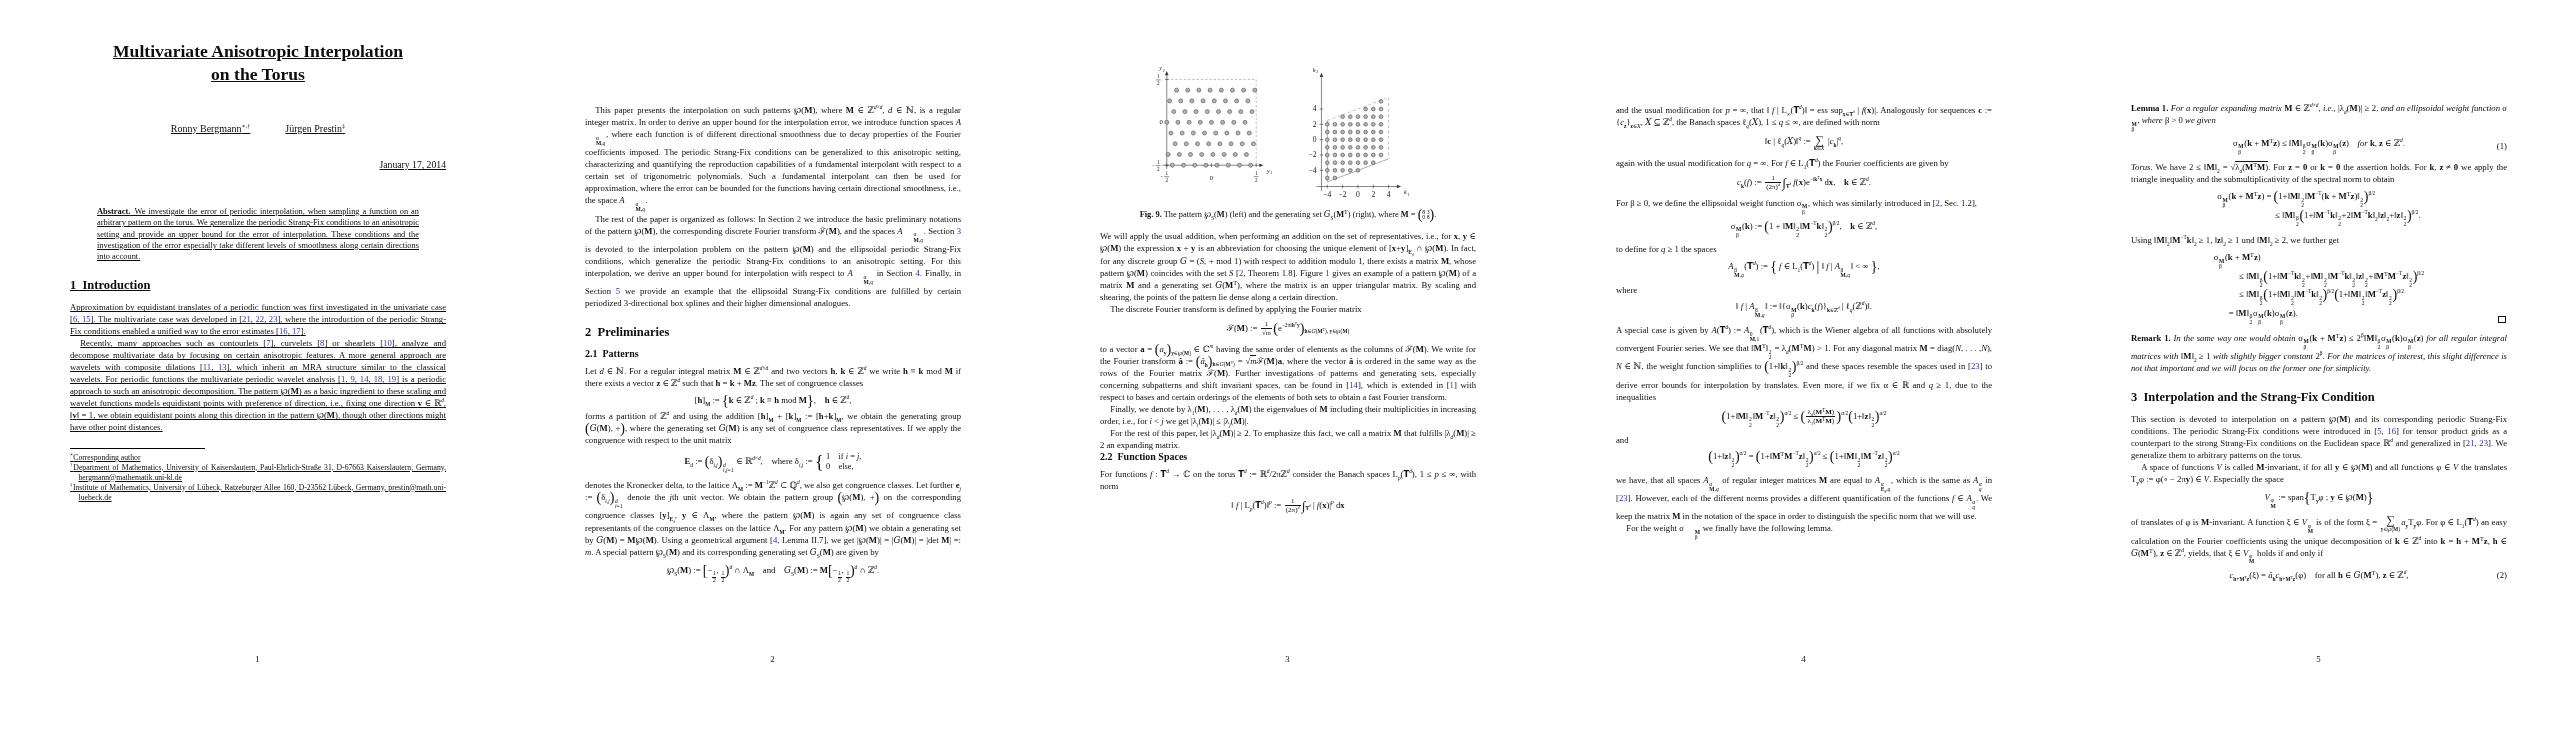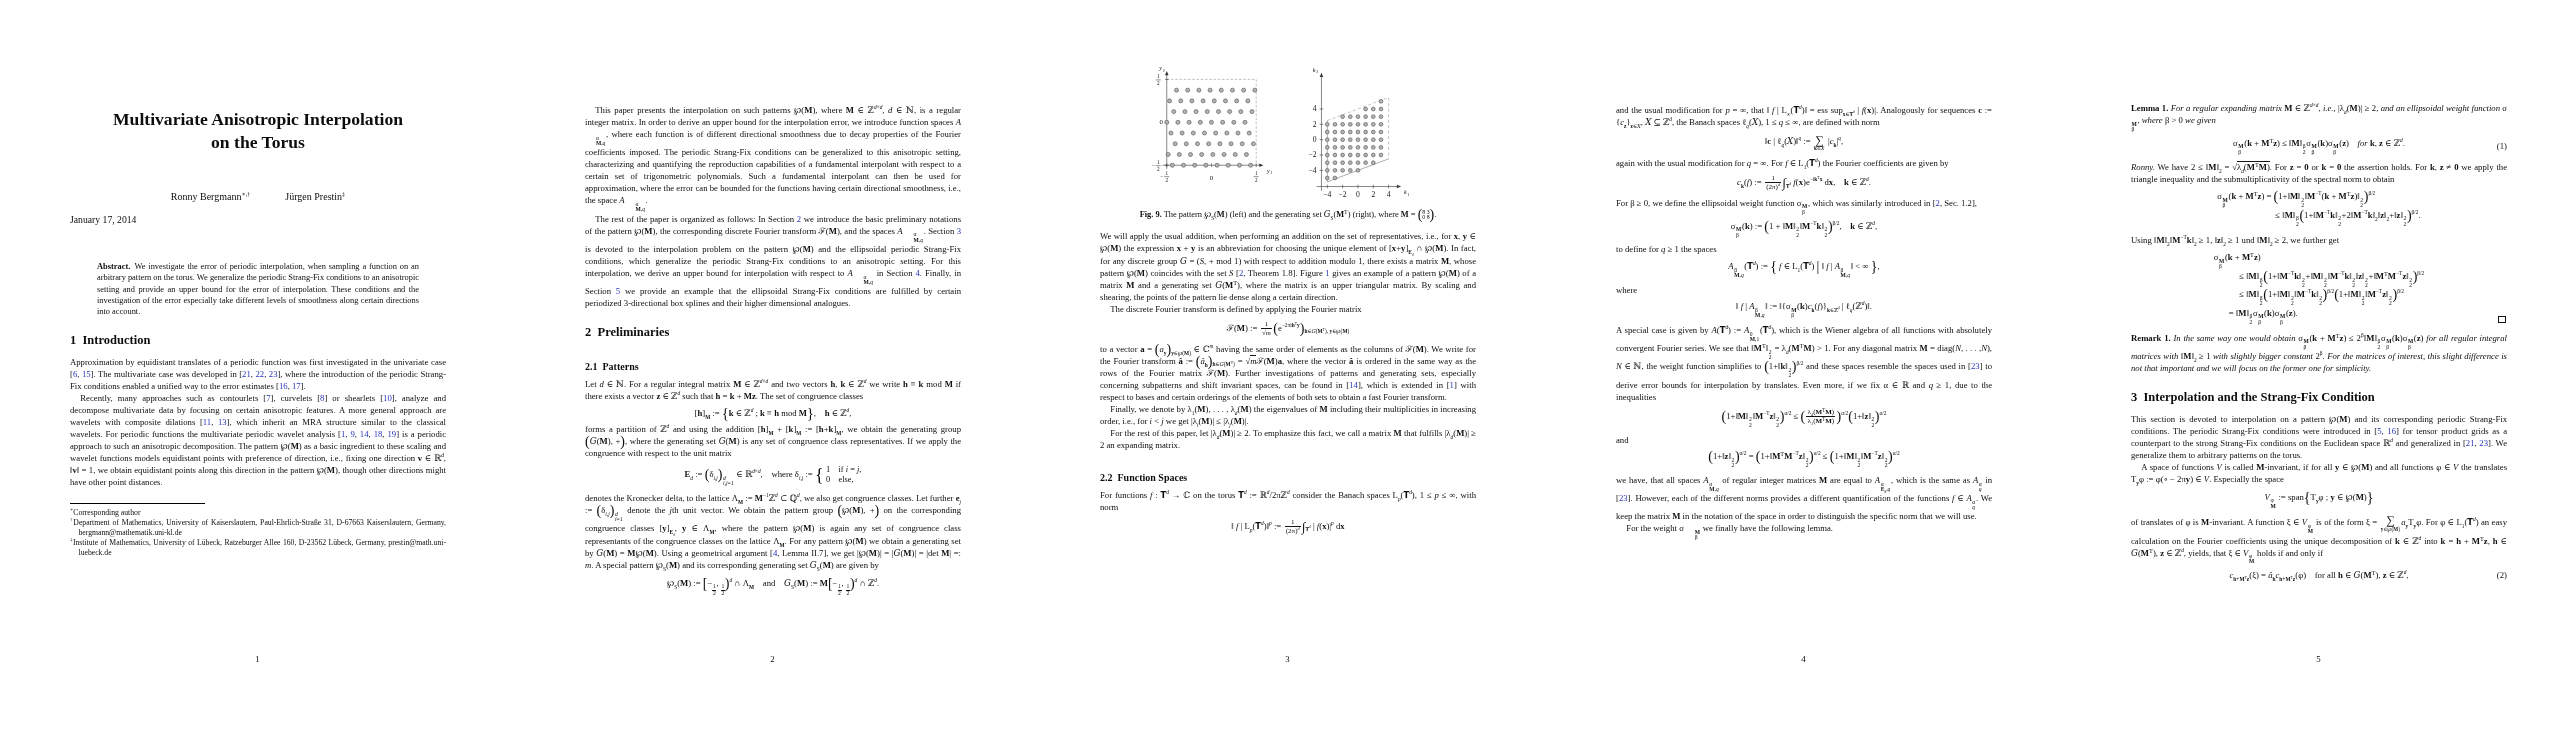--- a/index.html
+++ b/index.html
@@ -3,24 +3,24 @@
 <meta charset="utf-8">
 <style>
   html,body{margin:0;padding:0}
   body{width:2576px;height:729px;background:#ffffff;position:relative;overflow:hidden;
        font-family:"Liberation Serif","DejaVu Serif",serif;color:#0d0d0d;}
   .page{position:absolute;top:0;width:515px;height:729px;background:#fff;}
   .inner{position:relative;margin-left:70px;margin-right:69px;}
   .title{font-size:17.6px;line-height:22.5px;font-weight:bold;text-align:center;}
   .authors{margin-top:38px;text-align:center;font-size:10px;}
   .authors .gap{display:inline-block;width:35px;}
-  .date{margin-top:12px;text-align:left;font-size:9.7px;}
+  .date{margin-top:25px;text-align:right;font-size:9.7px;}
   .abstract{margin:36px 27px 12px 27px;font-size:8.4px;line-height:11.3px;text-align:justify;}
   .h1{font-size:12.5px;font-weight:bold;margin:16px 0 8px 0;}
-  .h2{font-size:10px;font-weight:bold;margin:21px 0 6px 0;}
+  .h2{font-size:10px;font-weight:bold;margin:0 0 6px 0;}
   .p{font-size:8.7px;line-height:12px;text-align:justify;}
   .p.ind{text-indent:10.3px;}
   .eq{margin:5.5px 0;text-align:center;position:relative;font-size:8.7px;}
   .eq .tag{position:absolute;right:0;top:calc(50% - 5.5px);font-size:8.7px;}
   .eqleft{display:inline-block;text-align:left;}
   .eqleft .row{margin:1.2px 0;}
   .qed{position:absolute;right:1.2px;bottom:3px;width:5.5px;height:5.5px;border:0.7px solid #141414;}
   .fnblock{margin-top:14.6px;}
   .fnrule{width:135px;border-top:0.9px solid #000;margin-bottom:3.6px;}
   .fn{font-size:7.7px;line-height:10px;padding-left:8.5px;text-indent:-8.5px;text-align:justify;}
@@ -52,21 +52,21 @@
   .caption{font-size:8.4px;margin-top:2.4px;text-align:center;}
   .watermark{position:absolute;left:8.5px;top:645px;transform:rotate(-90deg);transform-origin:0 0;
     white-space:nowrap;font-size:16.4px;letter-spacing:0.3px;color:#7b7b7b;font-family:"Liberation Serif",serif;}
 </style>
 </head>
 <body>
 
 <div class="watermark">arXiv:1309.3432v2  [math.FA]  17 Jan 2014</div>
 <div id="pages">
     <div class="page" style="left: 0px;">
-      <div class="inner" style="padding-top: 108px;">
+      <div class="inner" style="padding-top: 40px; text-decoration: underline;">
         <div class="title">Multivariate Anisotropic Interpolation<br>on the Torus</div>
         <div class="authors"><span class="author">Ronny Bergmann<sup>∗,†</sup></span><span class="gap"></span><span class="author">Jürgen Prestin<sup>‡</sup></span></div>
         <div class="date">January 17, 2014</div>
         <div class="abstract"><b>Abstract.</b> We investigate the error of periodic interpolation, when sampling a function on an arbitrary pattern on the torus. We generalize the periodic Strang-Fix conditions to an anisotropic setting and provide an upper bound for the error of interpolation. These conditions and the investigation of the error especially take different levels of smoothness along certain directions into account.</div>
         <div class="h1">1 Introduction</div>
         <div class="p">Approximation by equidistant translates of a periodic function was first investigated in the univariate case [<span class="ln">6</span>, <span class="ln">15</span>]. The multivariate case was developed in [<span class="ln">21</span>, <span class="ln">22</span>, <span class="ln">23</span>], where the introduction of the periodic Strang-Fix conditions enabled a unified way to the error estimates [<span class="ln">16</span>, <span class="ln">17</span>].</div>
         <div class="p ind">Recently, many approaches such as contourlets [<span class="ln">7</span>], curvelets [<span class="ln">8</span>] or shearlets [<span class="ln">10</span>], analyze and decompose multivariate data by focusing on certain anisotropic features. A more general approach are wavelets with composite dilations [<span class="ln">11</span>, <span class="ln">13</span>], which inherit an MRA structure similar to the classical wavelets. For periodic functions the multivariate periodic wavelet analysis [<span class="ln">1</span>, <span class="ln">9</span>, <span class="ln">14</span>, <span class="ln">18</span>, <span class="ln">19</span>] is a periodic approach to such an anisotropic decomposition. The pattern ℘(<b>M</b>) as a basic ingredient to these scaling and wavelet functions models equidistant points with preference of direction, i.e., fixing one direction <b>v</b> ∈ ℝ<sup><i>d</i></sup>, ‖<b>v</b>‖ = 1, we obtain equidistant points along this direction in the pattern ℘(<b>M</b>), though other directions might have other point distances.</div>
         <div class="fnblock">
           <div class="fnrule"></div>
           <div class="fn"><sup>∗</sup>Corresponding author</div>
@@ -452,21 +452,21 @@
             </span>(<b>k</b> + <b>M</b><span class="tsup">T</span><b>z</b>) ≤ ‖<b>M</b>‖<span class="ss">
               <span>β</span>
               <span>2</span>
             </span>σ<span class="ss">
               <span><b>M</b></span>
               <span>β</span>
             </span>(<b>k</b>)σ<span class="ss">
               <span><b>M</b></span>
               <span>β</span>
             </span>(<b>z</b>) <i>for</i> <b>k</b>, <b>z</b> ∈ ℤ<sup><i>d</i></sup>.</span><span class="tag">(1)</span></div>
-        <div class="p"><i>Ronny.</i>  We have 2 ≤ ‖<b>M</b>‖<sub>2</sub> = √<span class="ovl">λ<sub><i>d</i></sub>(<b>M</b><span class="tsup">T</span><b>M</b>)</span>.  For <b>z</b> = <b>0</b> or <b>k</b> = <b>0</b> the assertion holds.  For <b>k</b>, <b>z</b> ≠ <b>0</b> we apply the triangle inequality and the submultiplicativity of the spectral norm to obtain</div>
+        <div class="p"><i>Torus.</i>  We have 2 ≤ ‖<b>M</b>‖<sub>2</sub> = √<span class="ovl">λ<sub><i>d</i></sub>(<b>M</b><span class="tsup">T</span><b>M</b>)</span>.  For <b>z</b> = <b>0</b> or <b>k</b> = <b>0</b> the assertion holds.  For <b>k</b>, <b>z</b> ≠ <b>0</b> we apply the triangle inequality and the submultiplicativity of the spectral norm to obtain</div>
         <div class="eq"><div class="eqleft"><div class="row">σ<span class="ss">
                 <span><b>M</b></span>
                 <span>β</span>
               </span>(<b>k</b> + <b>M</b><span class="tsup">T</span><b>z</b>) = <span class="bp">(</span>1+‖<b>M</b>‖<span class="ss">
                 <span>2</span>
                 <span>2</span>
               </span>‖<b>M</b><sup>−T</sup>(<b>k</b> + <b>M</b><span class="tsup">T</span><b>z</b>)‖<span class="ss">
                 <span>2</span>
                 <span>2</span>
               </span><span class="bp">)</span><sup>β/2</sup></div><div class="row" style="margin-left: 58px;">≤ ‖<b>M</b>‖<span class="ss">

